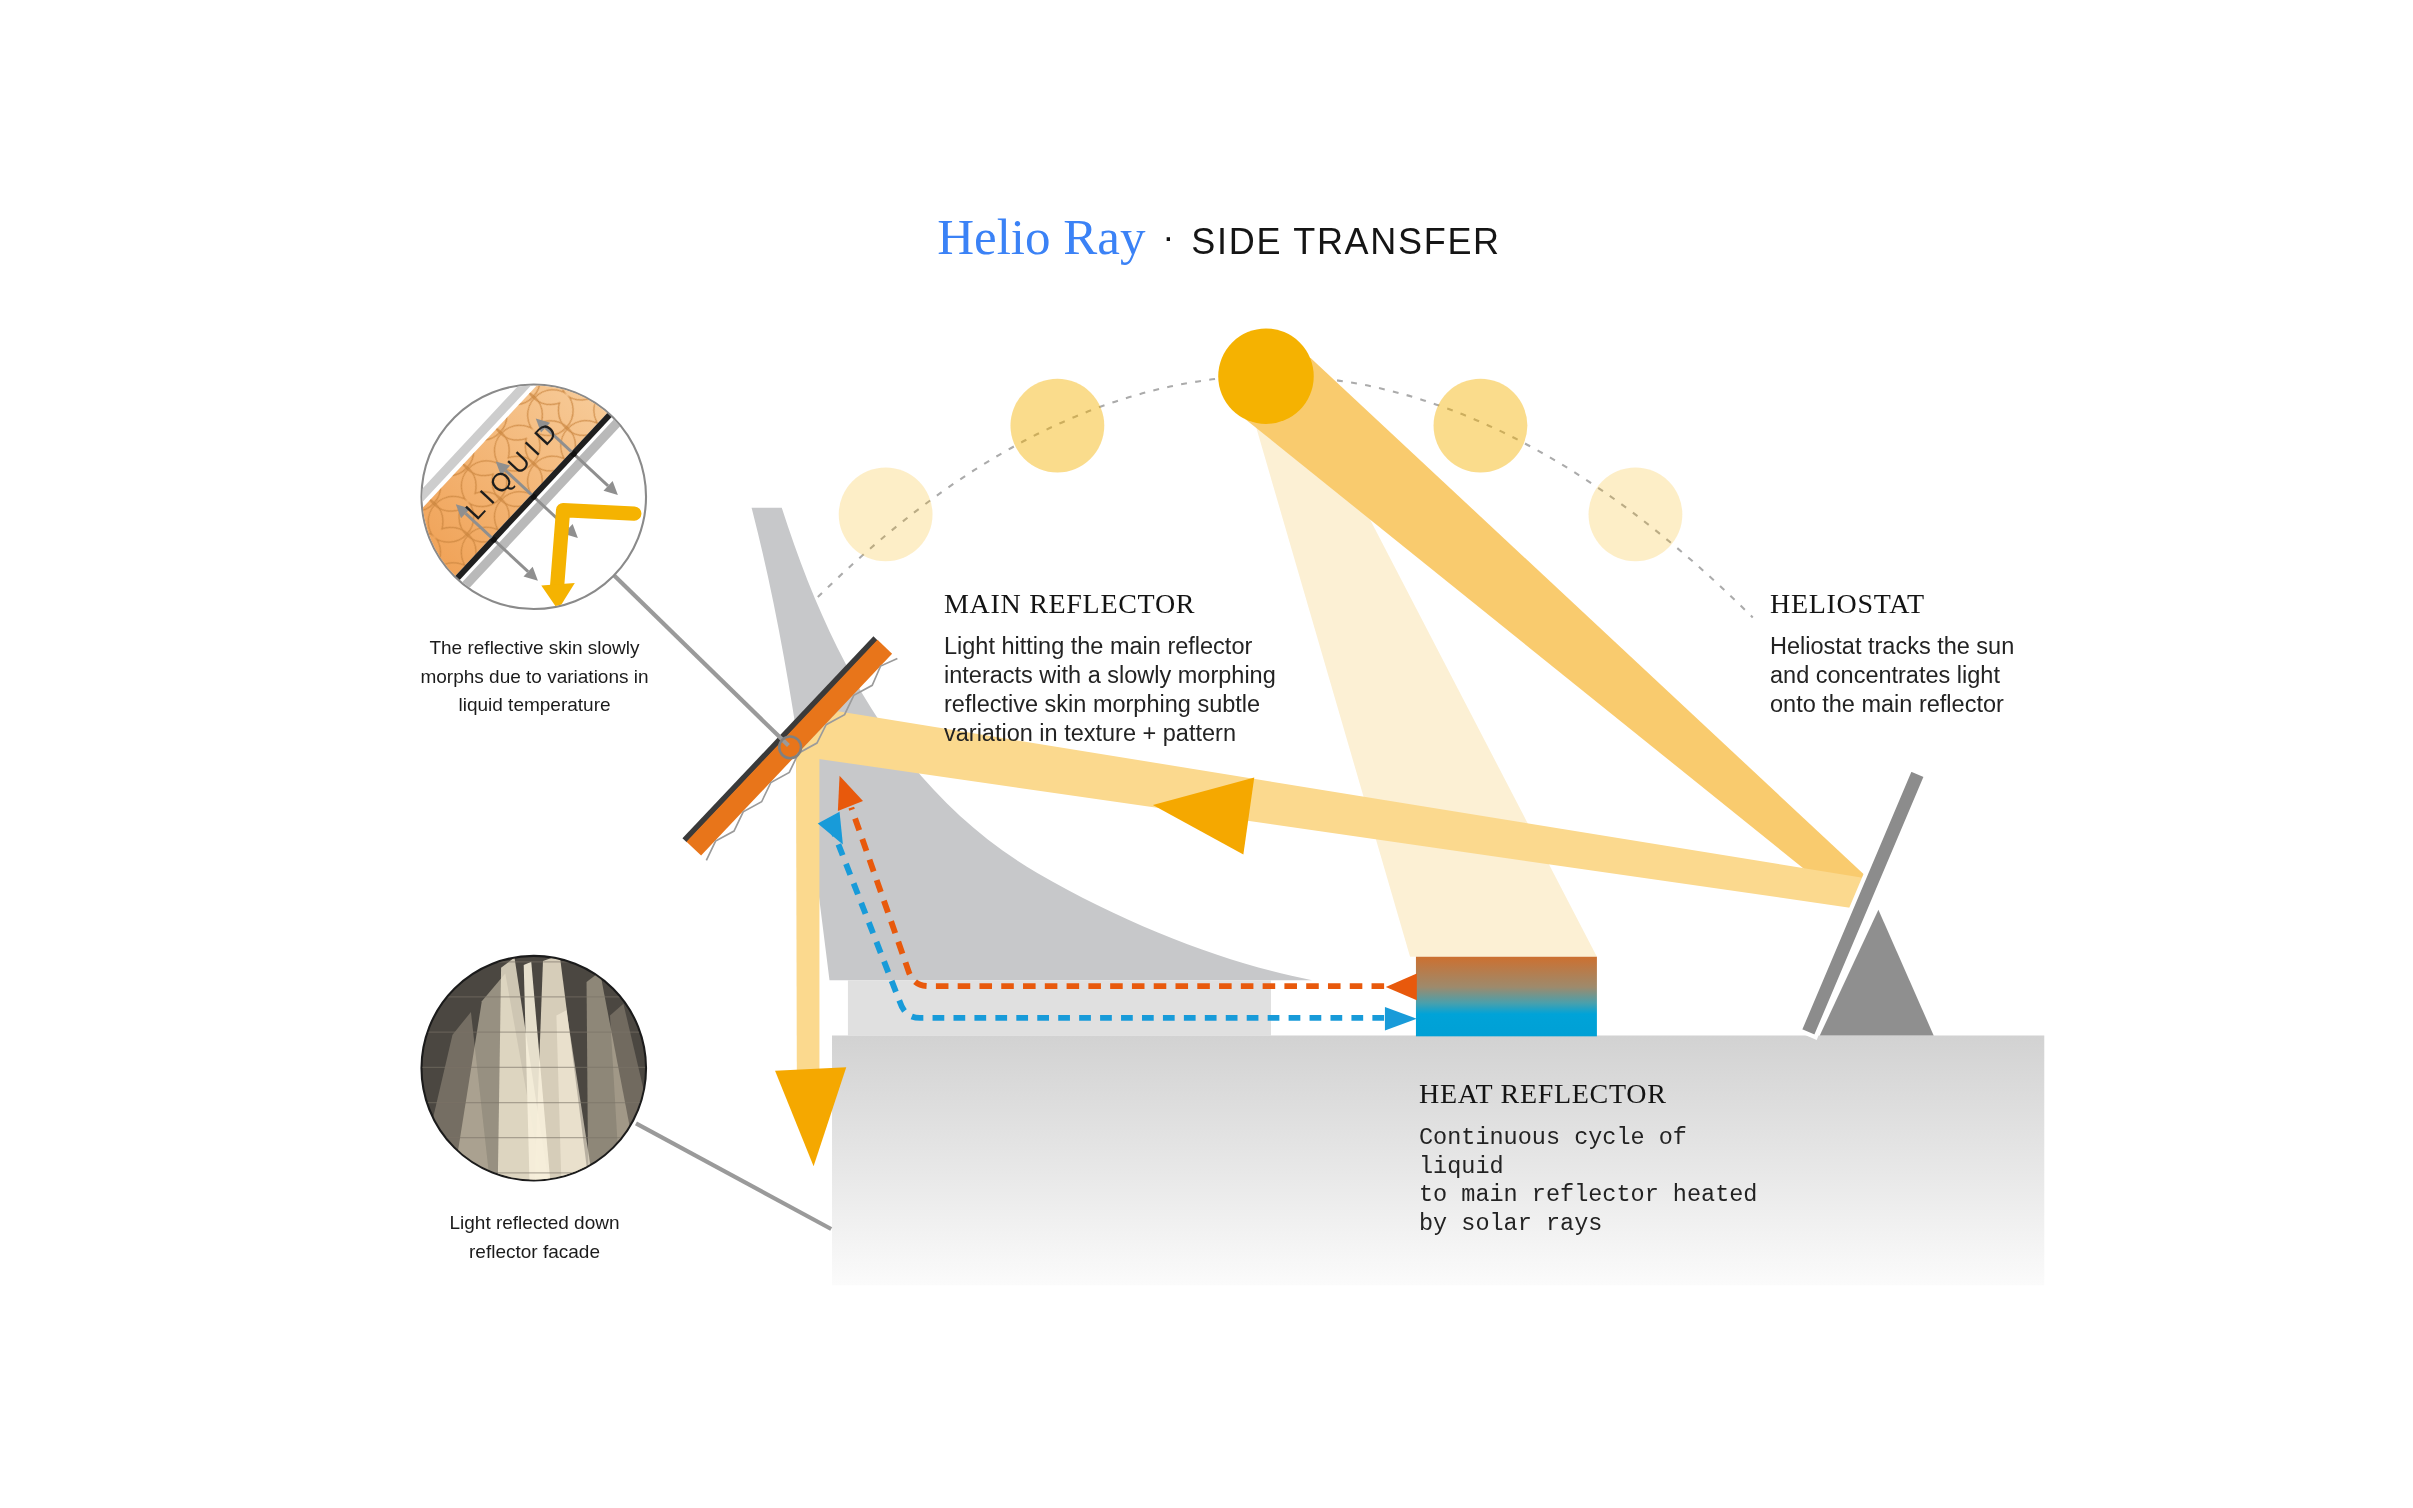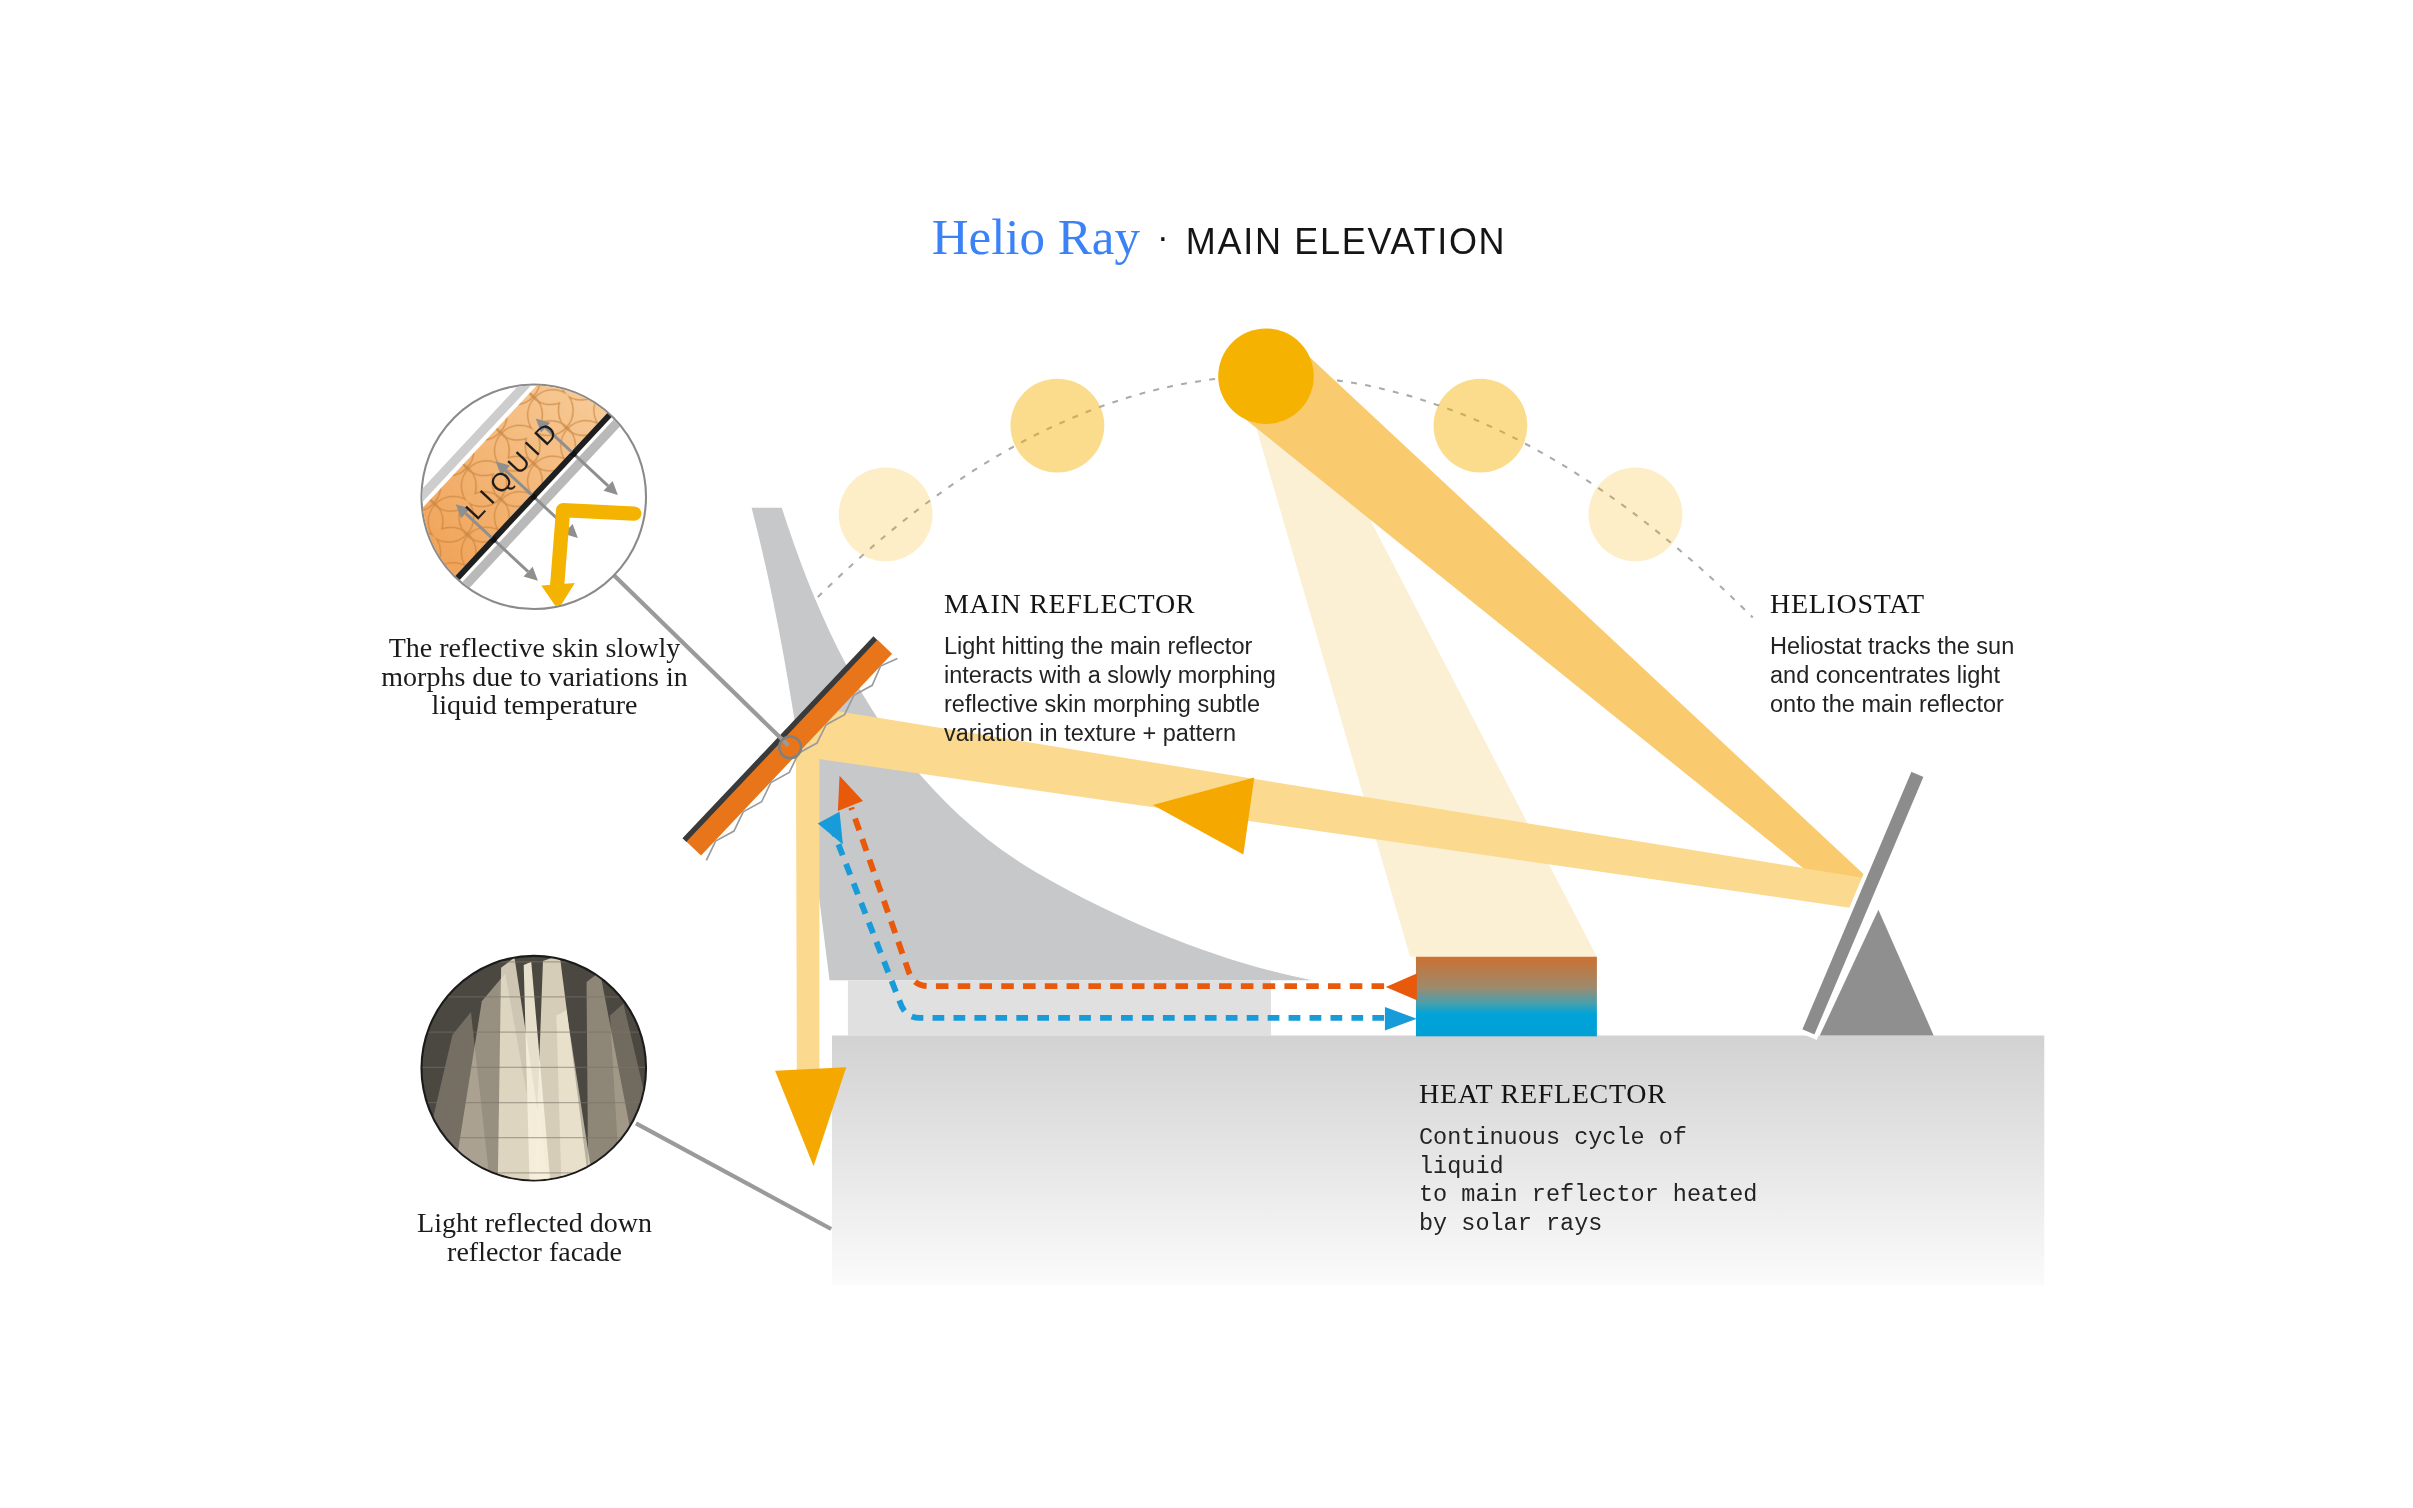--- a/index.html
+++ b/index.html
@@ -13,21 +13,21 @@
   .t-caps{font-size:36px;letter-spacing:1.7px;color:#151515;}
 
   .annotation{position:absolute;}
   .annotation .heading{font-size:28px;letter-spacing:0.7px;color:#141414;font-family:Liberation Serif, serif;}
   .annotation .body{margin-top:12px;font-size:23.5px;line-height:29px;color:#232323;}
   #ann-main{left:944px;top:588px;width:436px;}
   #ann-helio{left:1770px;top:588px;width:352px;}
   #ann-heat{left:1419px;top:1078px;width:352px;}
   #ann-heat .body{margin-top:14.2px;line-height:28.5px;font-family:Liberation Mono, monospace;}
 
-  .caption{position:absolute;text-align:center;font-size:28px;line-height:28.5px;color:#1b1b1b;font-family:Liberation Serif, serif;}
+  .caption{position:absolute;text-align:center;font-size:19px;line-height:28.5px;color:#1b1b1b;}
   #cap-liquid{left:342px;top:634px;width:385px;}
   #cap-facade{left:350px;top:1208px;width:369px;line-height:29px;}
 </style>
 </head>
 <body>
 
 <div class="stage">
 
 <svg width="2413" height="1508" viewBox="0 0 2880 1800">
   <defs>
@@ -162,21 +162,21 @@
             <line x1="500" y1="1358" x2="775" y2="1358"></line>
         <line x1="500" y1="1400" x2="775" y2="1400"></line>
       </g>
     </g>
   </g>
 </svg>
 
 <div class="title">
   <span class="t-serif">Helio Ray</span>
   <span class="t-dot">·</span>
-  <span class="t-caps">MAIN ELEVATION</span>
+  <span class="t-caps">SIDE TRANSFER</span>
 </div>
 
 <div class="annotation" id="ann-main">
   <div class="heading">MAIN REFLECTOR</div>
   <div class="body">
     <div>Light hitting the main reflector</div>
     <div>interacts with a slowly morphing</div>
     <div>reflective skin morphing subtle</div>
     <div>variation in texture + pattern</div>
   </div>

